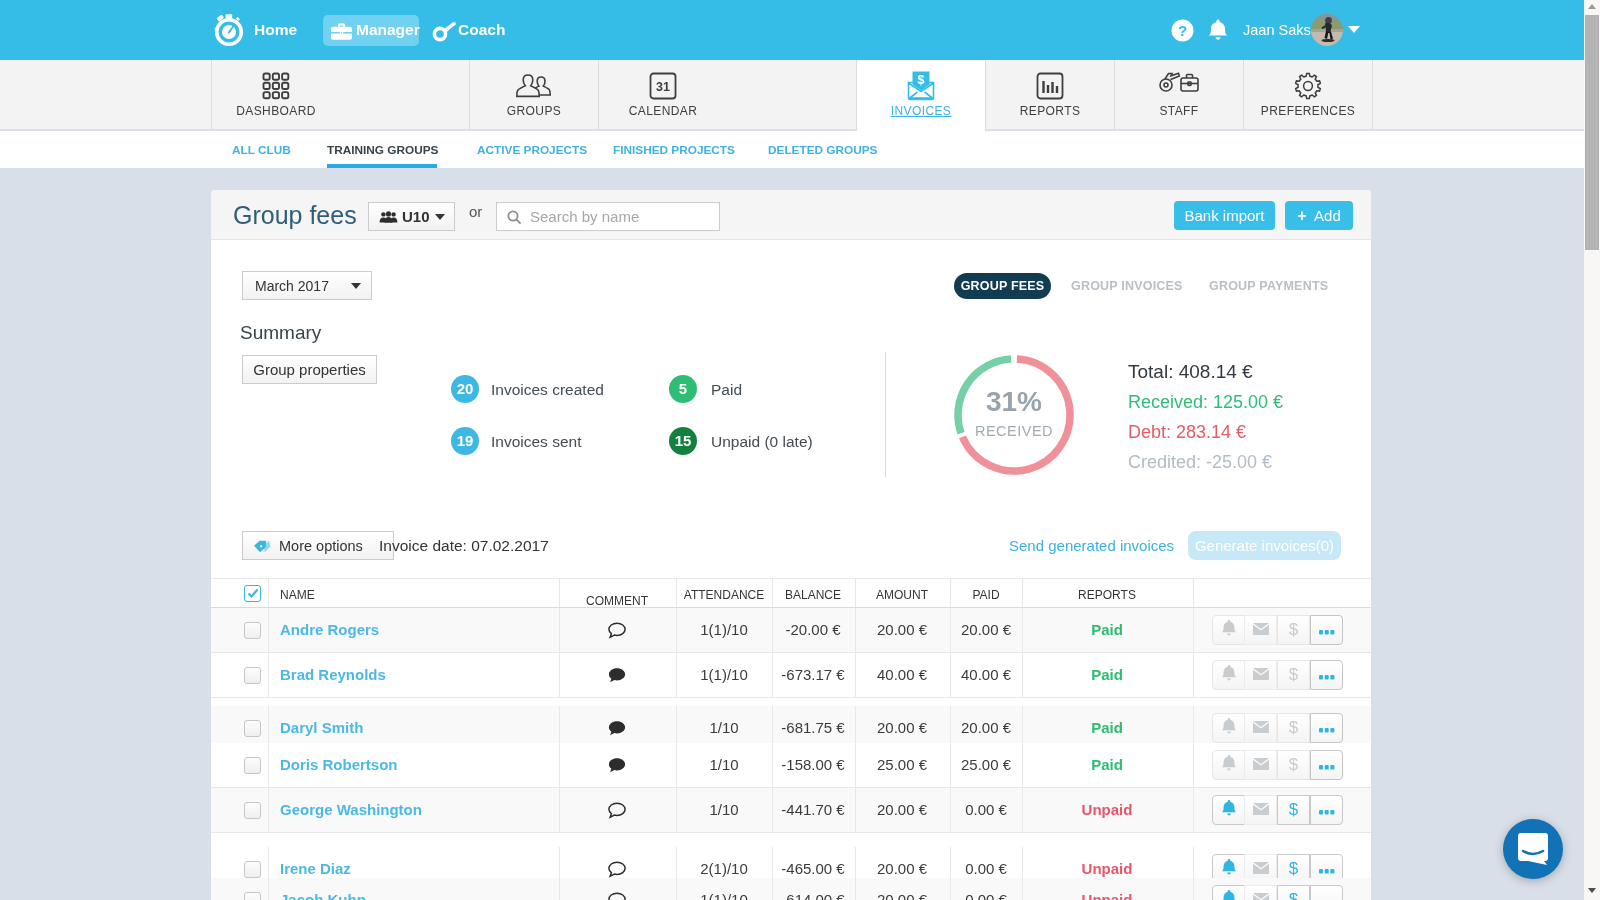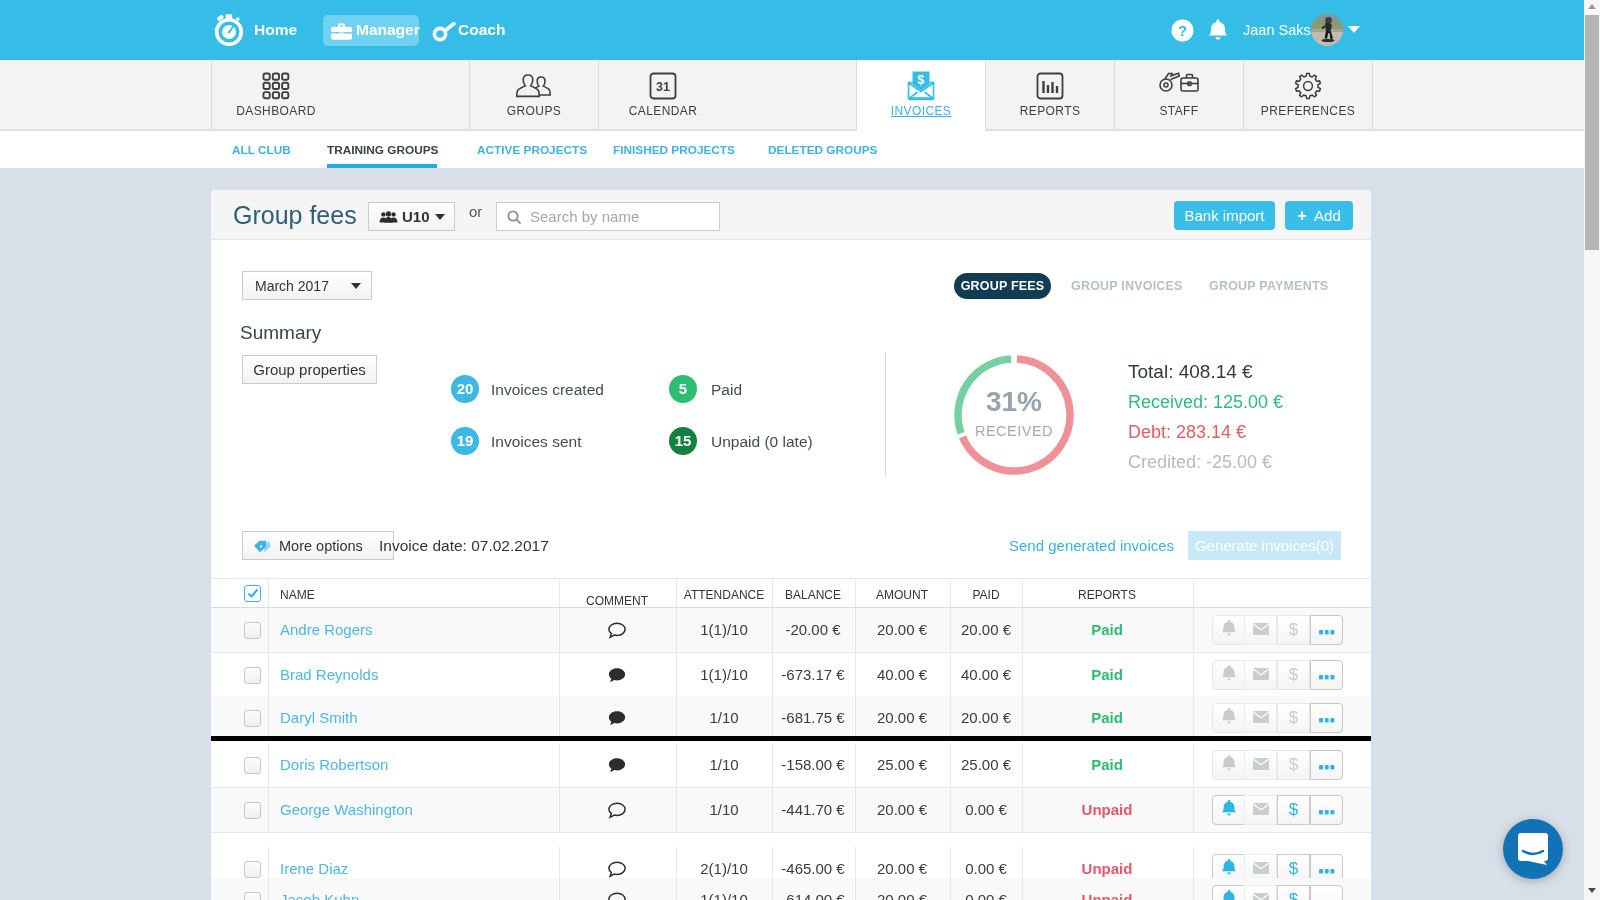--- a/index.html
+++ b/index.html
@@ -36,21 +36,21 @@
 
 .badge { position:absolute; width:28px; height:28px; border-radius:50%; color:#fff; font-size:15px; font-weight:bold; text-align:center; line-height:28px; }
 .blabel { position:absolute; font-size:15.5px; color:#434c54; }
 
 
 .trow { position:absolute; left:0; width:1160px; height:45px; }
 .cline { position:absolute; top:0; bottom:0; width:1px; background:#e8e8e8; }
 .cb { position:absolute; width:17px; height:17px; border:1px solid #c6c6c6; border-radius:3px; background:linear-gradient(#fdfdfd,#efefef); }
 .status-paid { color:#2ebc71; font-weight:bold; }
 .status-unpaid { color:#e8566a; font-weight:bold; }
-.name { color:#4cb8e4; font-weight:normal; font-size:15px; }
+.name { color:#4cb8e4; font-weight:bold; font-size:15px; }
 .cell { font-size:15px; color:#3b3b3b; white-space:nowrap; }
 
 
 .agrp { position:absolute; left:1001px; top:7px; }
 .abtn { position:absolute; top:0; width:33px; height:30px; border:1px solid #e3e3e3; background:linear-gradient(#ffffff,#f4f4f4); }
 
 
 #sbar { position:absolute; left:1584px; top:0; width:16px; height:900px; background:#f8f7f6; }
 #sthumb { position:absolute; left:1585px; top:15px; width:14px; height:235px; background:#b4b4b4; }
 </style>
@@ -284,21 +284,21 @@
 
   <div class="btn" style="left:31px;top:341px;width:152px">
     <svg class="abs" style="left:11px;top:6px" width="18" height="16" viewBox="0 0 18 16">
       <path d="M 9.43 7.67 L 15.00 2.65 L 16.73 9.34 L 15.45 9.36 L 10.75 14.36 Z" fill="#8ed8f2"></path>
       <path d="M 0.03 7.67 L 5.60 2.65 L 12.33 2.65 L 11.63 9.34 L 6.05 14.36 Z M 6.32 9.14 A 1.2 1.2 0 1 0 6.31 9.13 Z" fill="#3ab6e2" fill-rule="evenodd"></path>
     </svg>
     <span style="position:absolute;left:36px;top:6px;font-size:14.5px">More options</span>
   </div>
   <div style="position:absolute;left:168px;top:347px;font-size:15.5px;color:#333">Invoice date: 07.02.2017</div>
   <div style="position:absolute;left:798px;top:347px;font-size:15px;color:#3bb1df">Send generated invoices</div>
-  <div style="position:absolute;left:977px;top:341px;width:153px;height:29px;background:#c7e9f7;border-radius:0;color:#fff;font-size:15px;text-align:center;line-height:29px">Generate invoices(0)</div>
+  <div style="position:absolute;left:977px;top:341px;width:153px;height:29px;background:#c7e9f7;border-radius:8px;color:#fff;font-size:15px;text-align:center;line-height:29px">Generate invoices(0)</div>
 
   <div id="tbl" style="position:absolute;left:0;top:388px;width:1160px">
       <div style="position:relative;height:30px;border-top:1px solid #e8e8e8;border-bottom:1px solid #dadada;font-size:12px;color:#353535">
   <div class="cline" style="left:57px"></div>
         <div class="cline" style="left:348px"></div>
         <div class="cline" style="left:465px"></div>
         <div class="cline" style="left:561px"></div>
         <div class="cline" style="left:644px"></div>
         <div class="cline" style="left:739px"></div>
         <div class="cline" style="left:811px"></div>
@@ -408,21 +408,21 @@
             <div style="position:absolute;left:50%;top:50%;transform:translate(-50%,-50%)"><svg width="16" height="5" viewBox="0 0 16 5">
                 <g fill="#2fb5e2">
                   <rect x="0" y="0" width="4" height="4.6" rx="1"></rect>
                   <rect x="5.7" y="0" width="4" height="4.6" rx="1"></rect>
                   <rect x="11.4" y="0" width="4" height="4.6" rx="1"></rect>
                 </g>
               </svg></div>
           </div>
         </div>
   </div>
-      <div class="trow" style="top:118px;background:#f9f9f9;border-bottom:5px solid #000000">
+      <div class="trow" style="top:128px;background:#f9f9f9;border-bottom:5px solid #000000">
     <div class="cline" style="left:57px"></div>
         <div class="cline" style="left:348px"></div>
         <div class="cline" style="left:465px"></div>
         <div class="cline" style="left:561px"></div>
         <div class="cline" style="left:644px"></div>
         <div class="cline" style="left:739px"></div>
         <div class="cline" style="left:811px"></div>
         <div class="cline" style="left:982px"></div>
     <div class="cb" style="left:33px;top:14px"></div>
     <div class="abs name" style="left:69px;top:13px">Daryl Smith</div>

